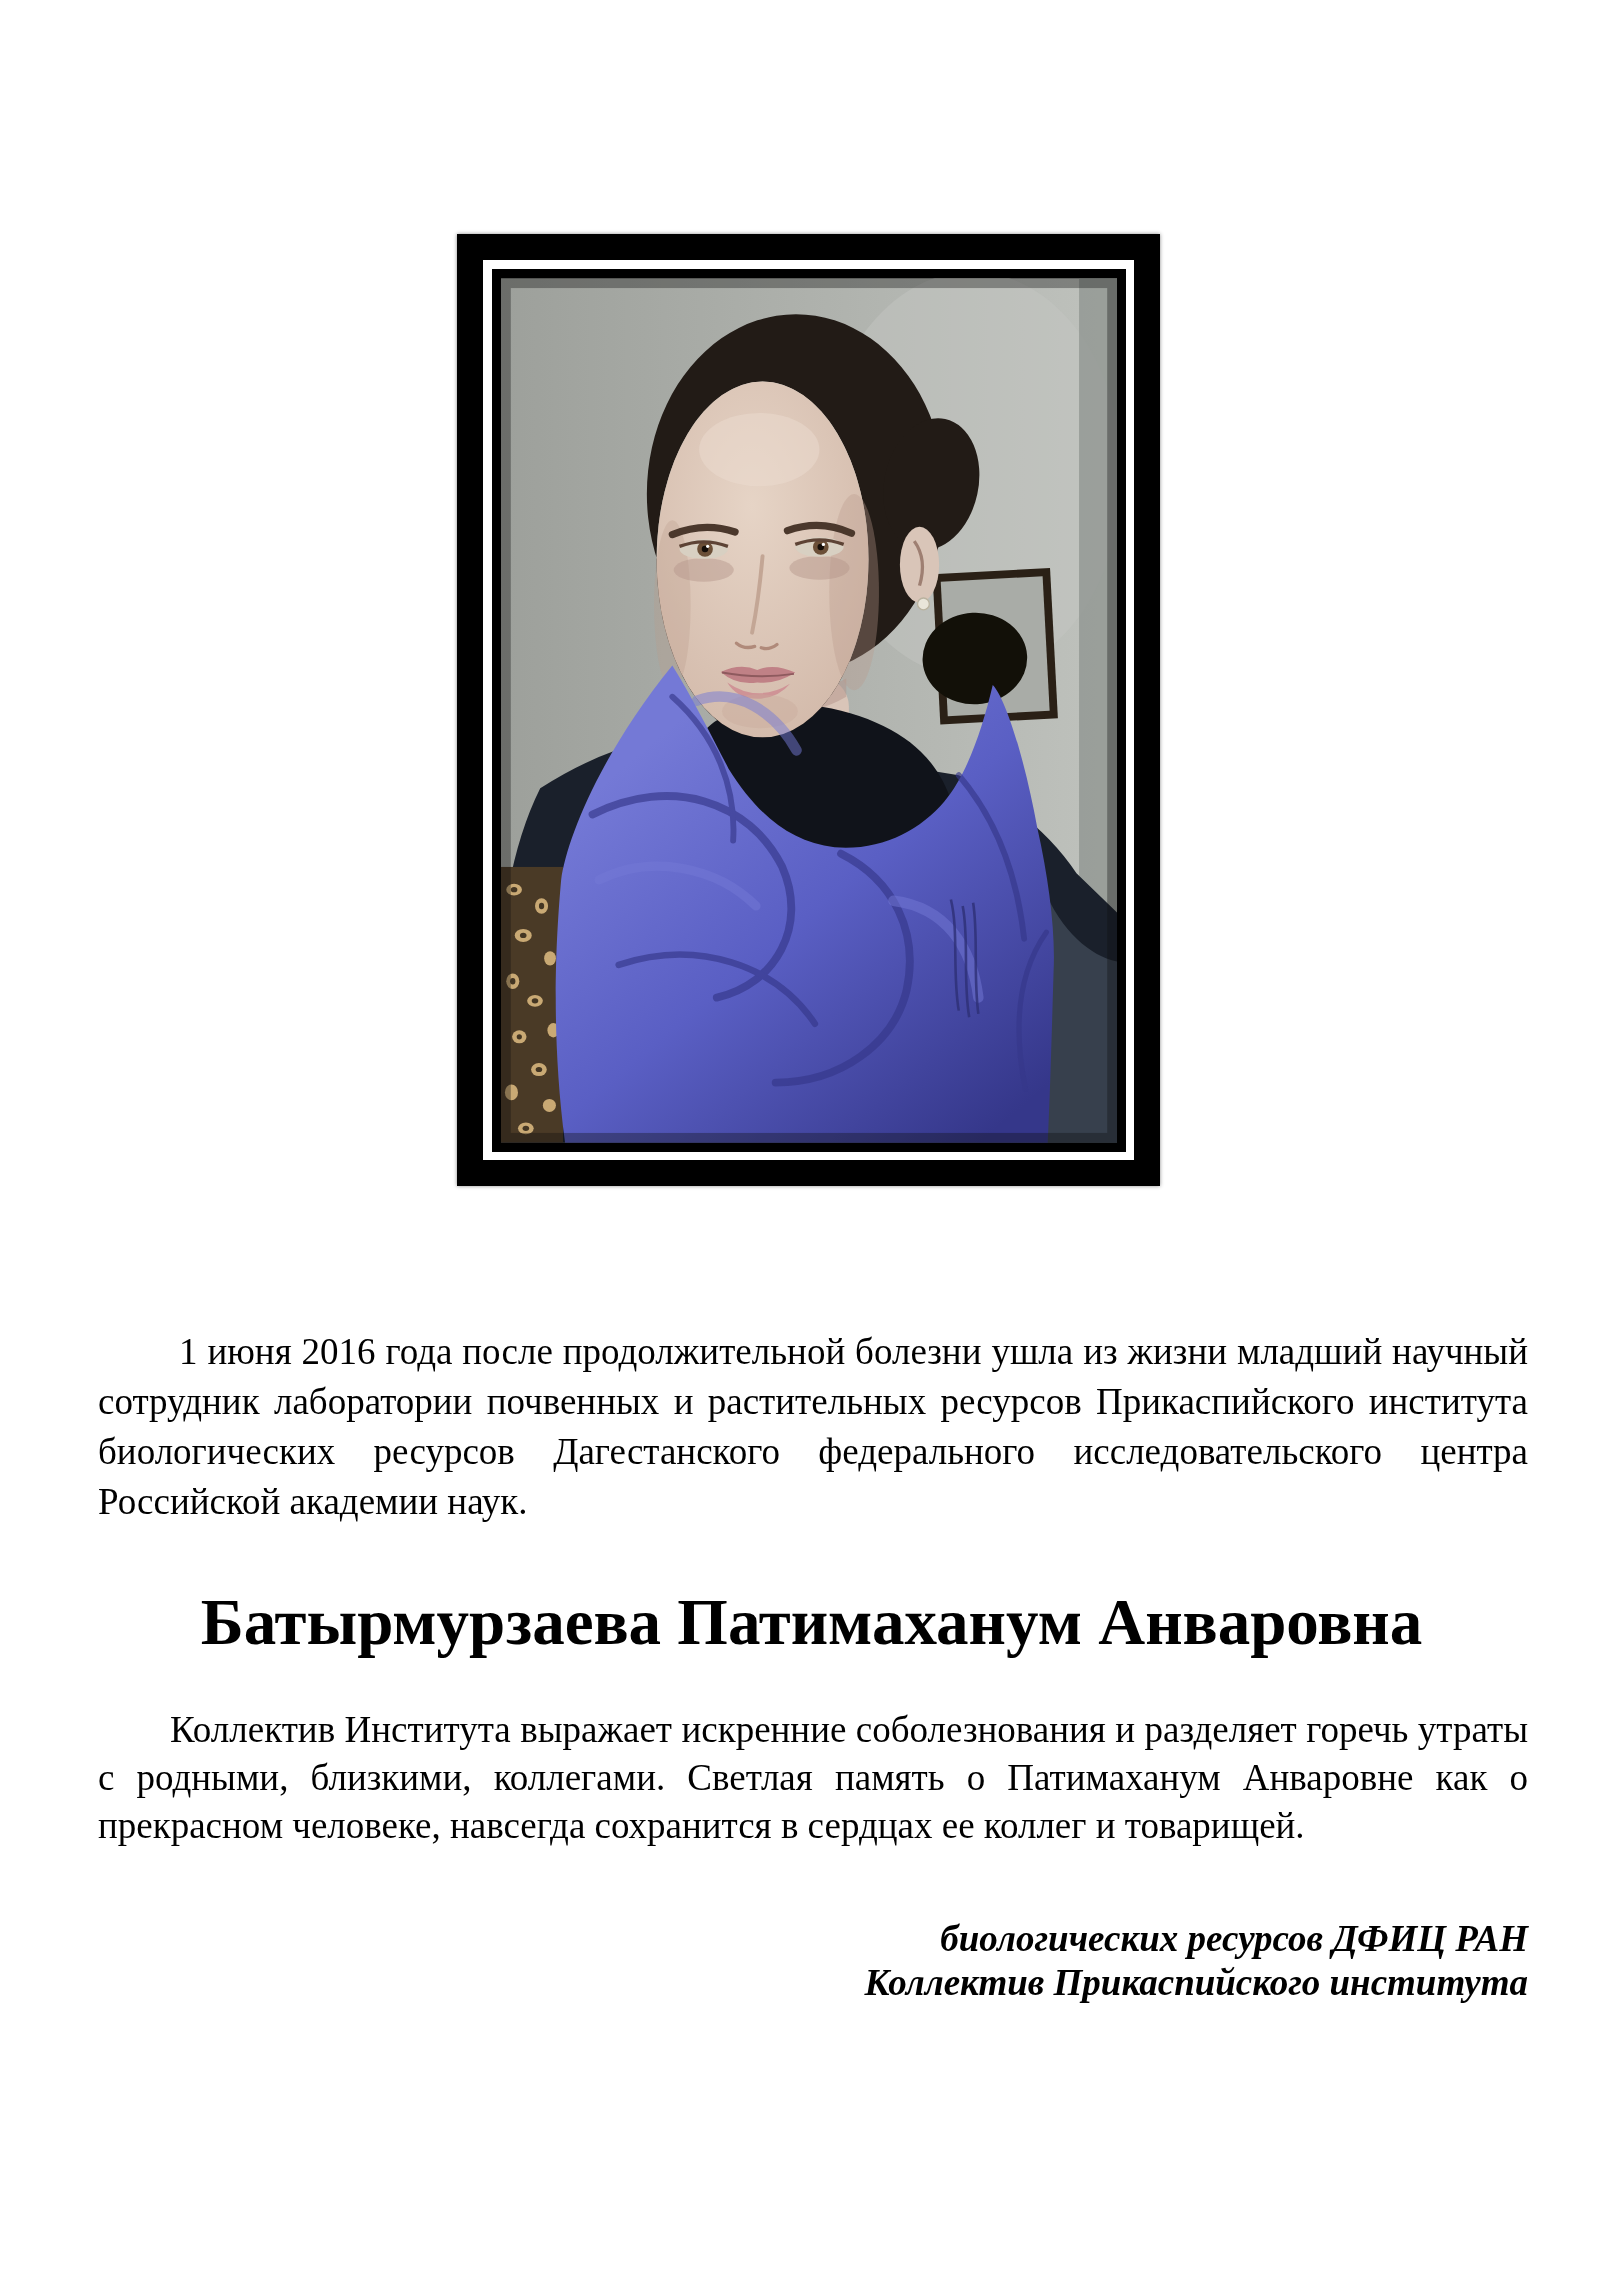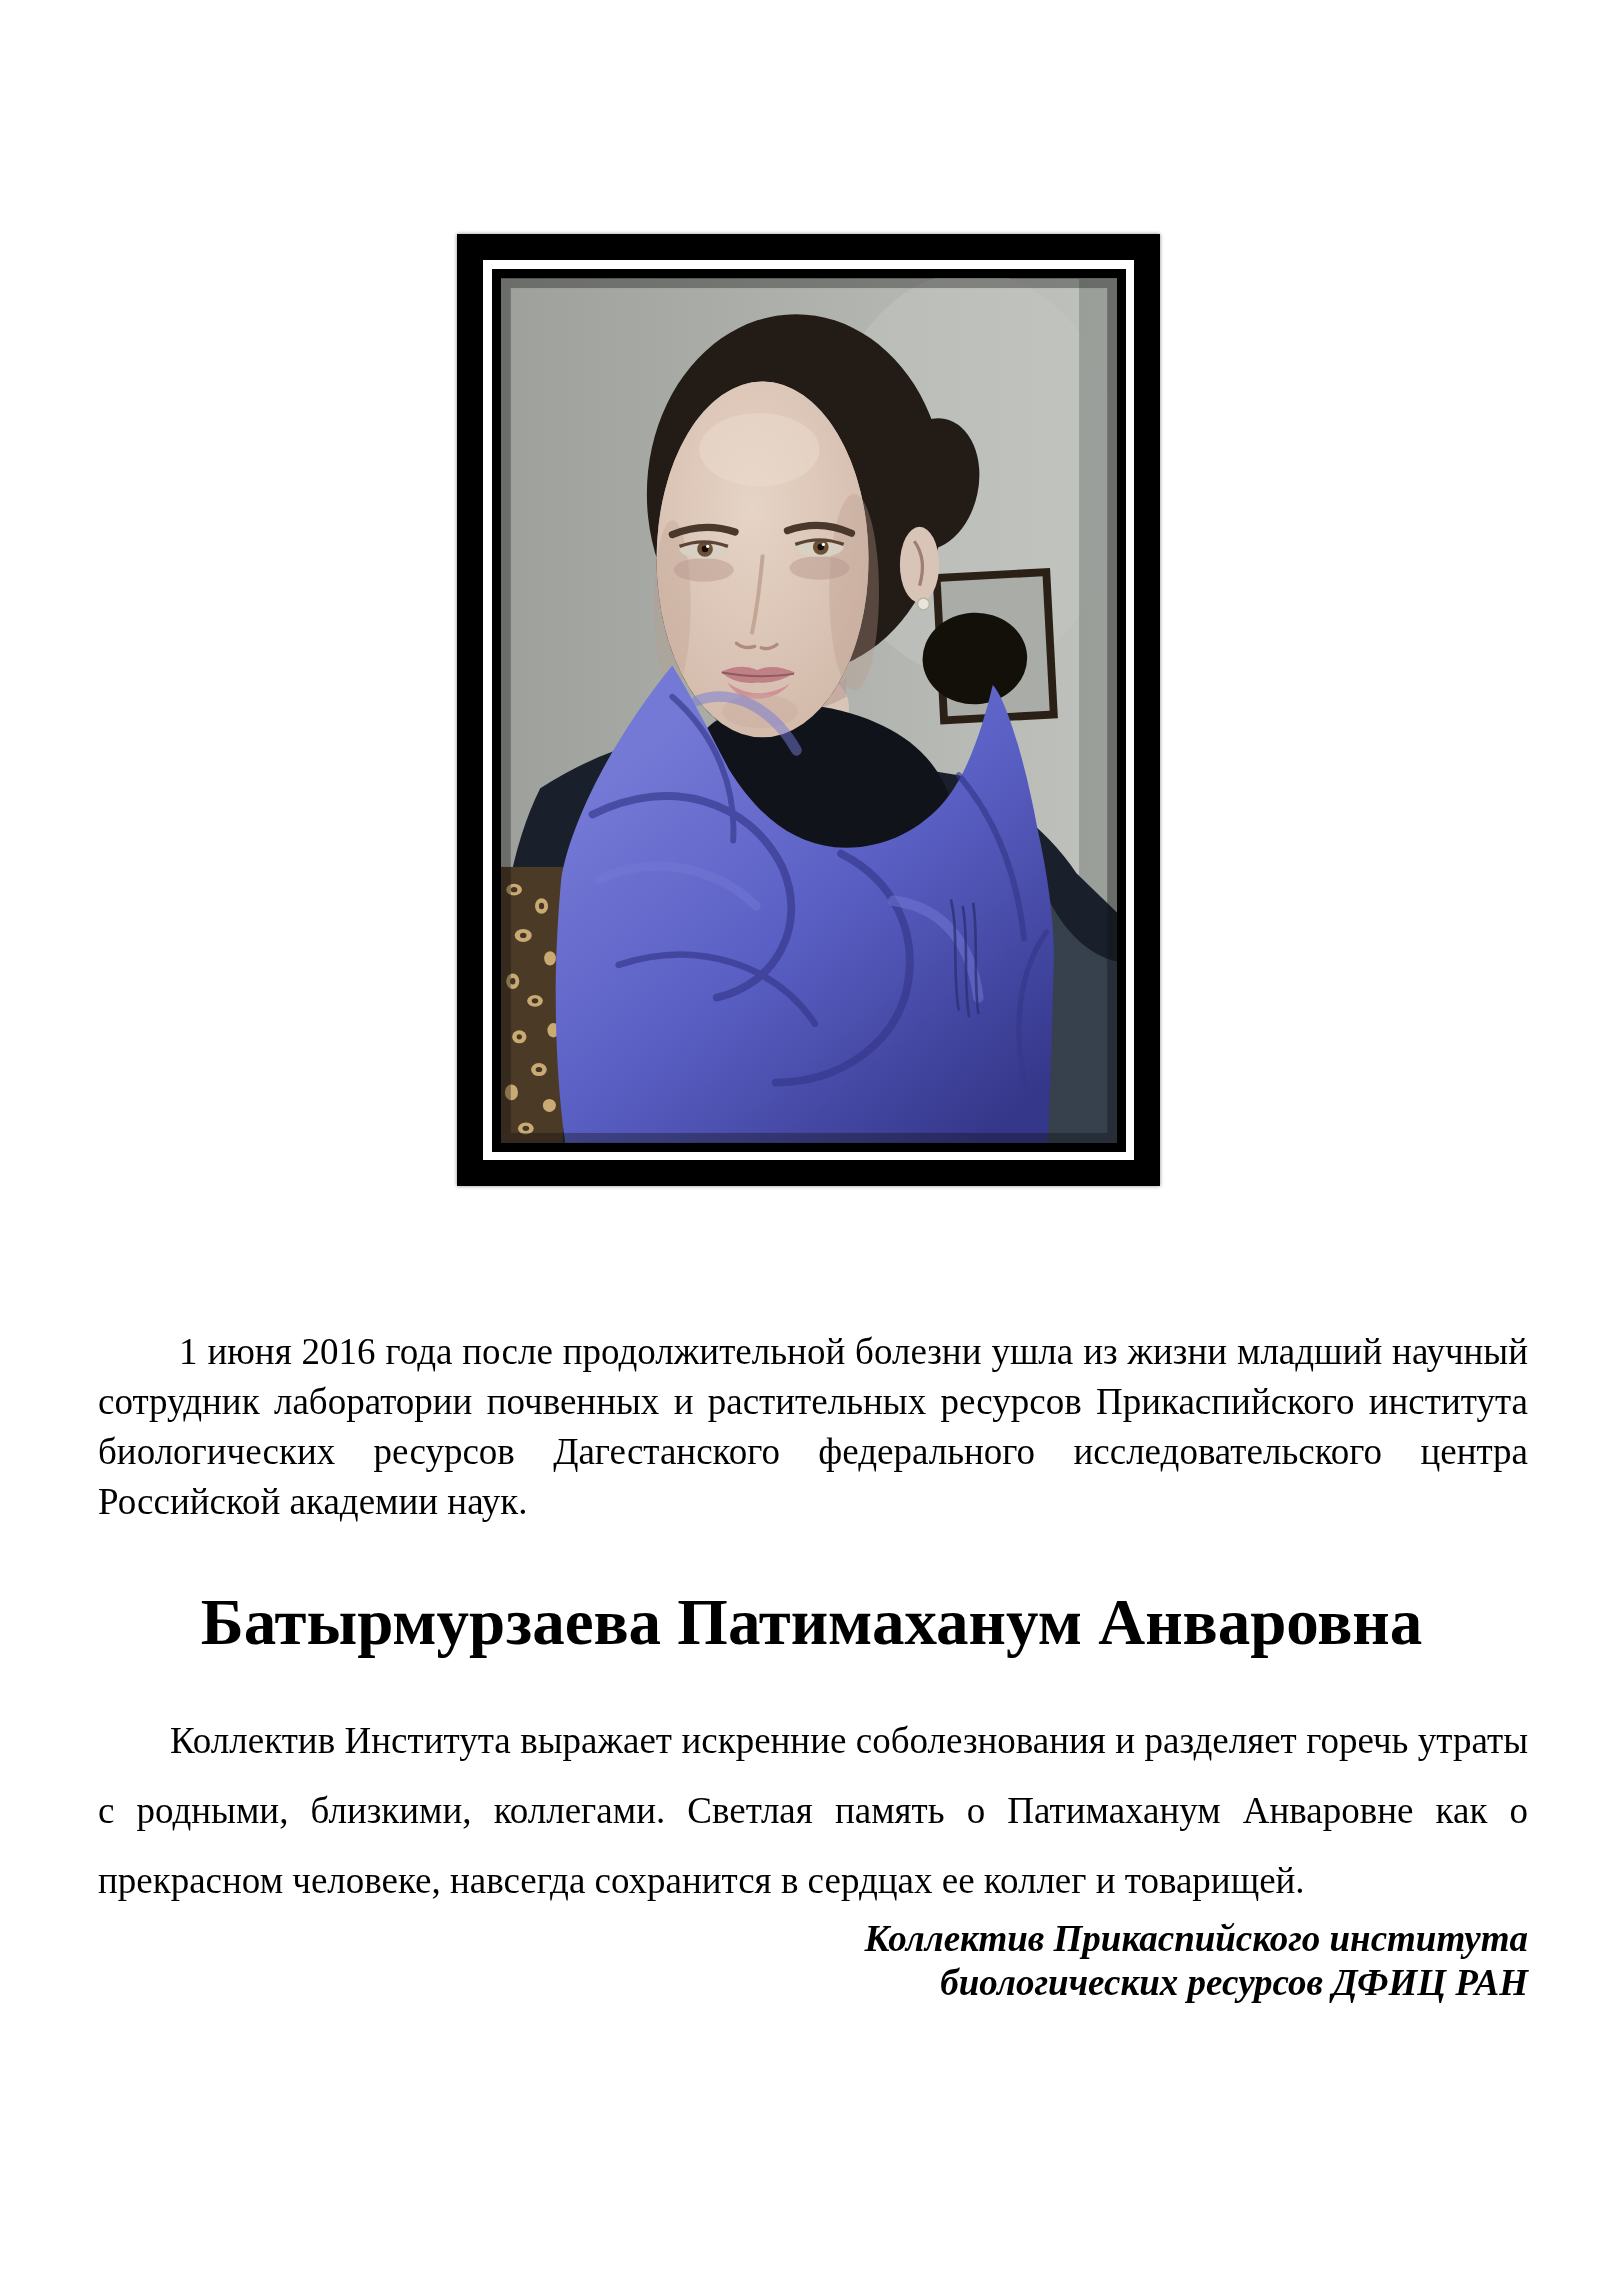--- a/index.html
+++ b/index.html
@@ -29,21 +29,21 @@
   }
   .name-heading{
     position:absolute;left:0;top:1544px;width:1623px;
     text-align:center;font-weight:bold;
     font-size:65px;line-height:77px;
     white-space:nowrap;
     margin-top:40px;
   }
   .condolence{
     position:absolute;left:98px;top:1669px;width:1430px;
-    font-size:37px;line-height:70px;
+    font-size:37px;line-height:48px;
     text-align:justify;text-indent:72px;
   }
   .signature{
     position:absolute;left:98px;top:1917px;width:1430px;
     text-align:right;font-weight:bold;font-style:italic;
     font-size:37px;line-height:44px;
   }
 </style>
 </head>
 <body>
@@ -201,16 +201,16 @@
   </div>
 </div>
 
 <p class="intro">1 июня 2016 года после продолжительной болезни ушла из жизни младший научный сотрудник лаборатории почвенных и растительных ресурсов Прикаспийского института биологических ресурсов Дагестанского федерального исследовательского центра Российской академии наук.</p>
 
 <h1 class="name-heading">Батырмурзаева Патимаханум Анваровна</h1>
 
 <p class="condolence">Коллектив Института выражает искренние соболезнования и разделяет горечь утраты с родными, близкими, коллегами. Светлая память о Патимаханум Анваровне как о прекрасном человеке, навсегда сохранится в сердцах ее коллег и товарищей.</p>
 
 <div class="signature">
+  <div>биологических ресурсов ДФИЦ РАН</div>
   <div>Коллектив Прикаспийского института</div>
-  <div>биологических ресурсов ДФИЦ РАН</div>
 </div>
 
 
 </body></html>

